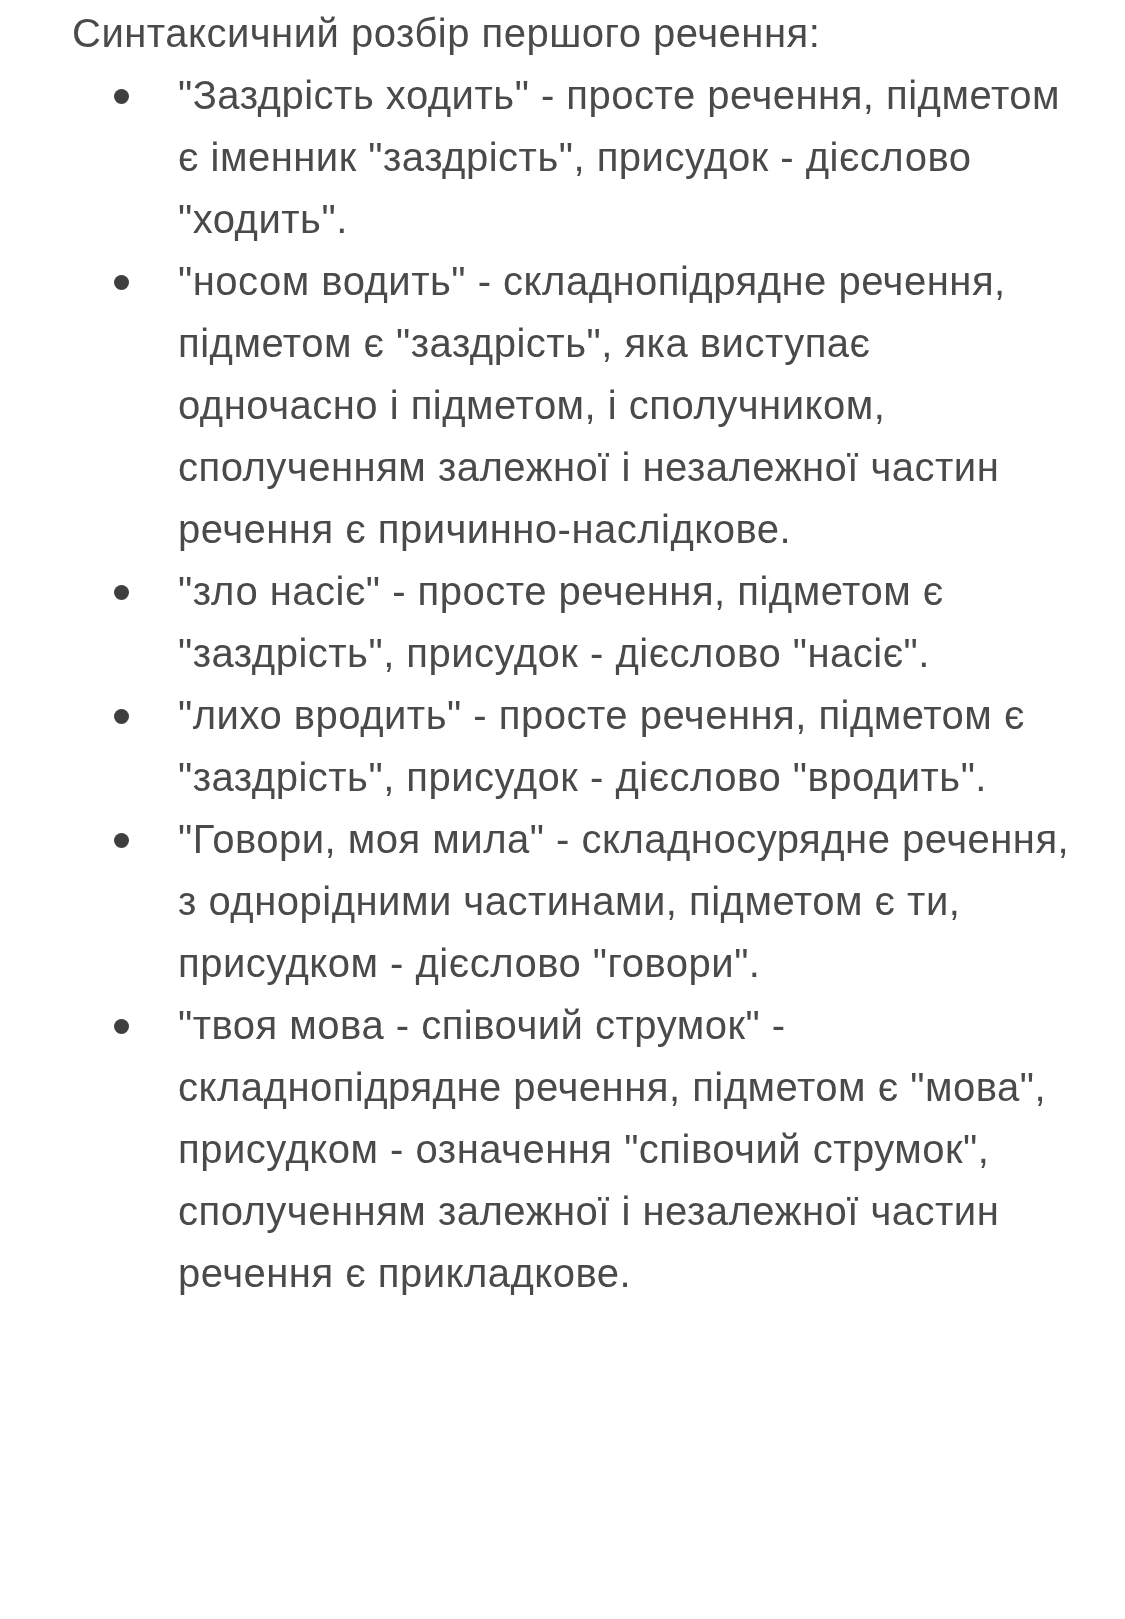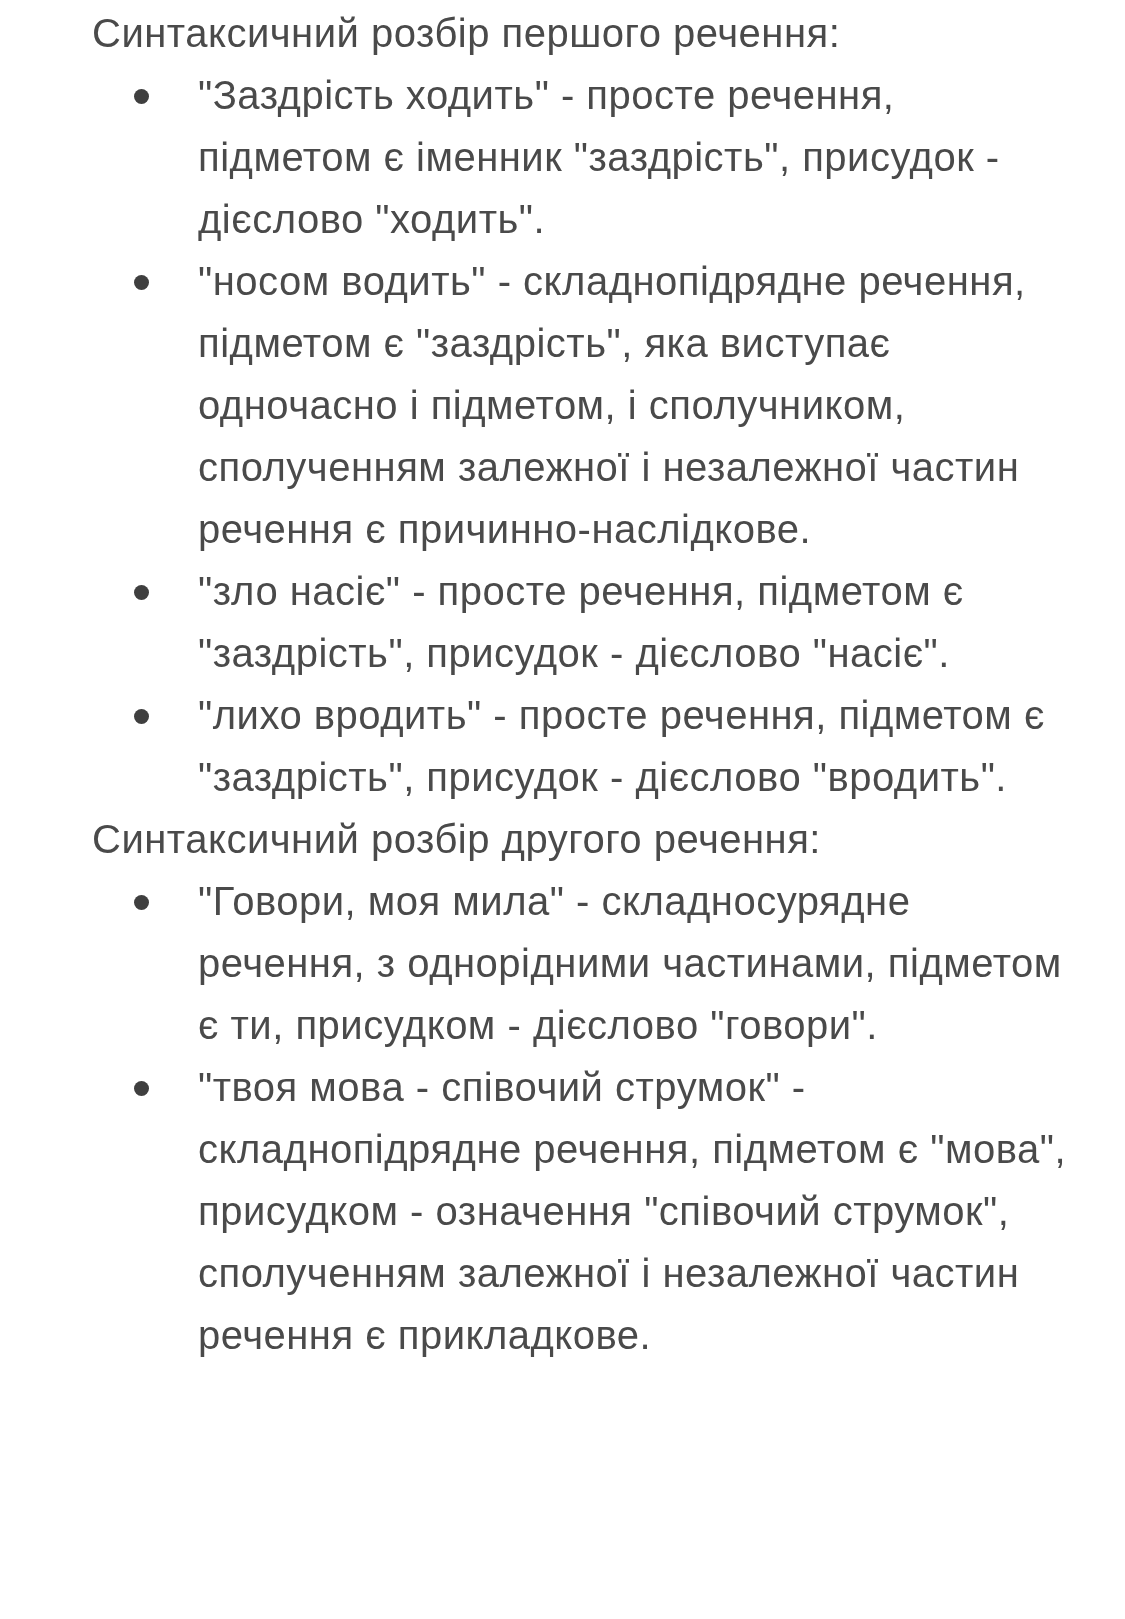--- a/index.html
+++ b/index.html
@@ -13,21 +13,20 @@
     overflow: hidden;
     font-family: "Liberation Sans", "DejaVu Sans", sans-serif;
     color: #4a4a4a;
     font-size: 40px;
     line-height: 62px;
     -webkit-font-smoothing: antialiased;
   }
   .doc {
     padding-top: 2px;
     box-sizing: border-box;
-    padding-left: 20px;
   }
   .section-heading {
     padding-left: 72px;
     padding-right: 40px;
     letter-spacing: 0.5px;
   }
   .bullet-list {
     list-style: none;
     margin: 0;
     padding: 0;
@@ -67,21 +66,20 @@
     <li class="bullet-item">
       <span class="bullet-dot"></span>
       <span>"зло насіє" - просте речення, підметом є "заздрість", присудок - дієслово "насіє".</span>
     </li>
     <li class="bullet-item">
       <span class="bullet-dot"></span>
       <span>"лихо вродить" - просте речення, підметом є "заздрість", присудок - дієслово "вродить".</span>
     </li>
   </ul>
 
-  <div class="section-heading">Синтаксичний розбір другого речення:</div>
 
   <ul class="bullet-list">
     <li class="bullet-item">
       <span class="bullet-dot"></span>
       <span>"Говори, моя мила" - складносурядне речення, з однорідними частинами, підметом є ти, присудком - дієслово "говори".</span>
     </li>
     <li class="bullet-item">
       <span class="bullet-dot"></span>
       <span>"твоя мова - співочий струмок" - складнопідрядне речення, підметом є "мова", присудком - означення "співочий струмок", сполученням залежної і незалежної частин речення є прикладкове.</span>
     </li>

